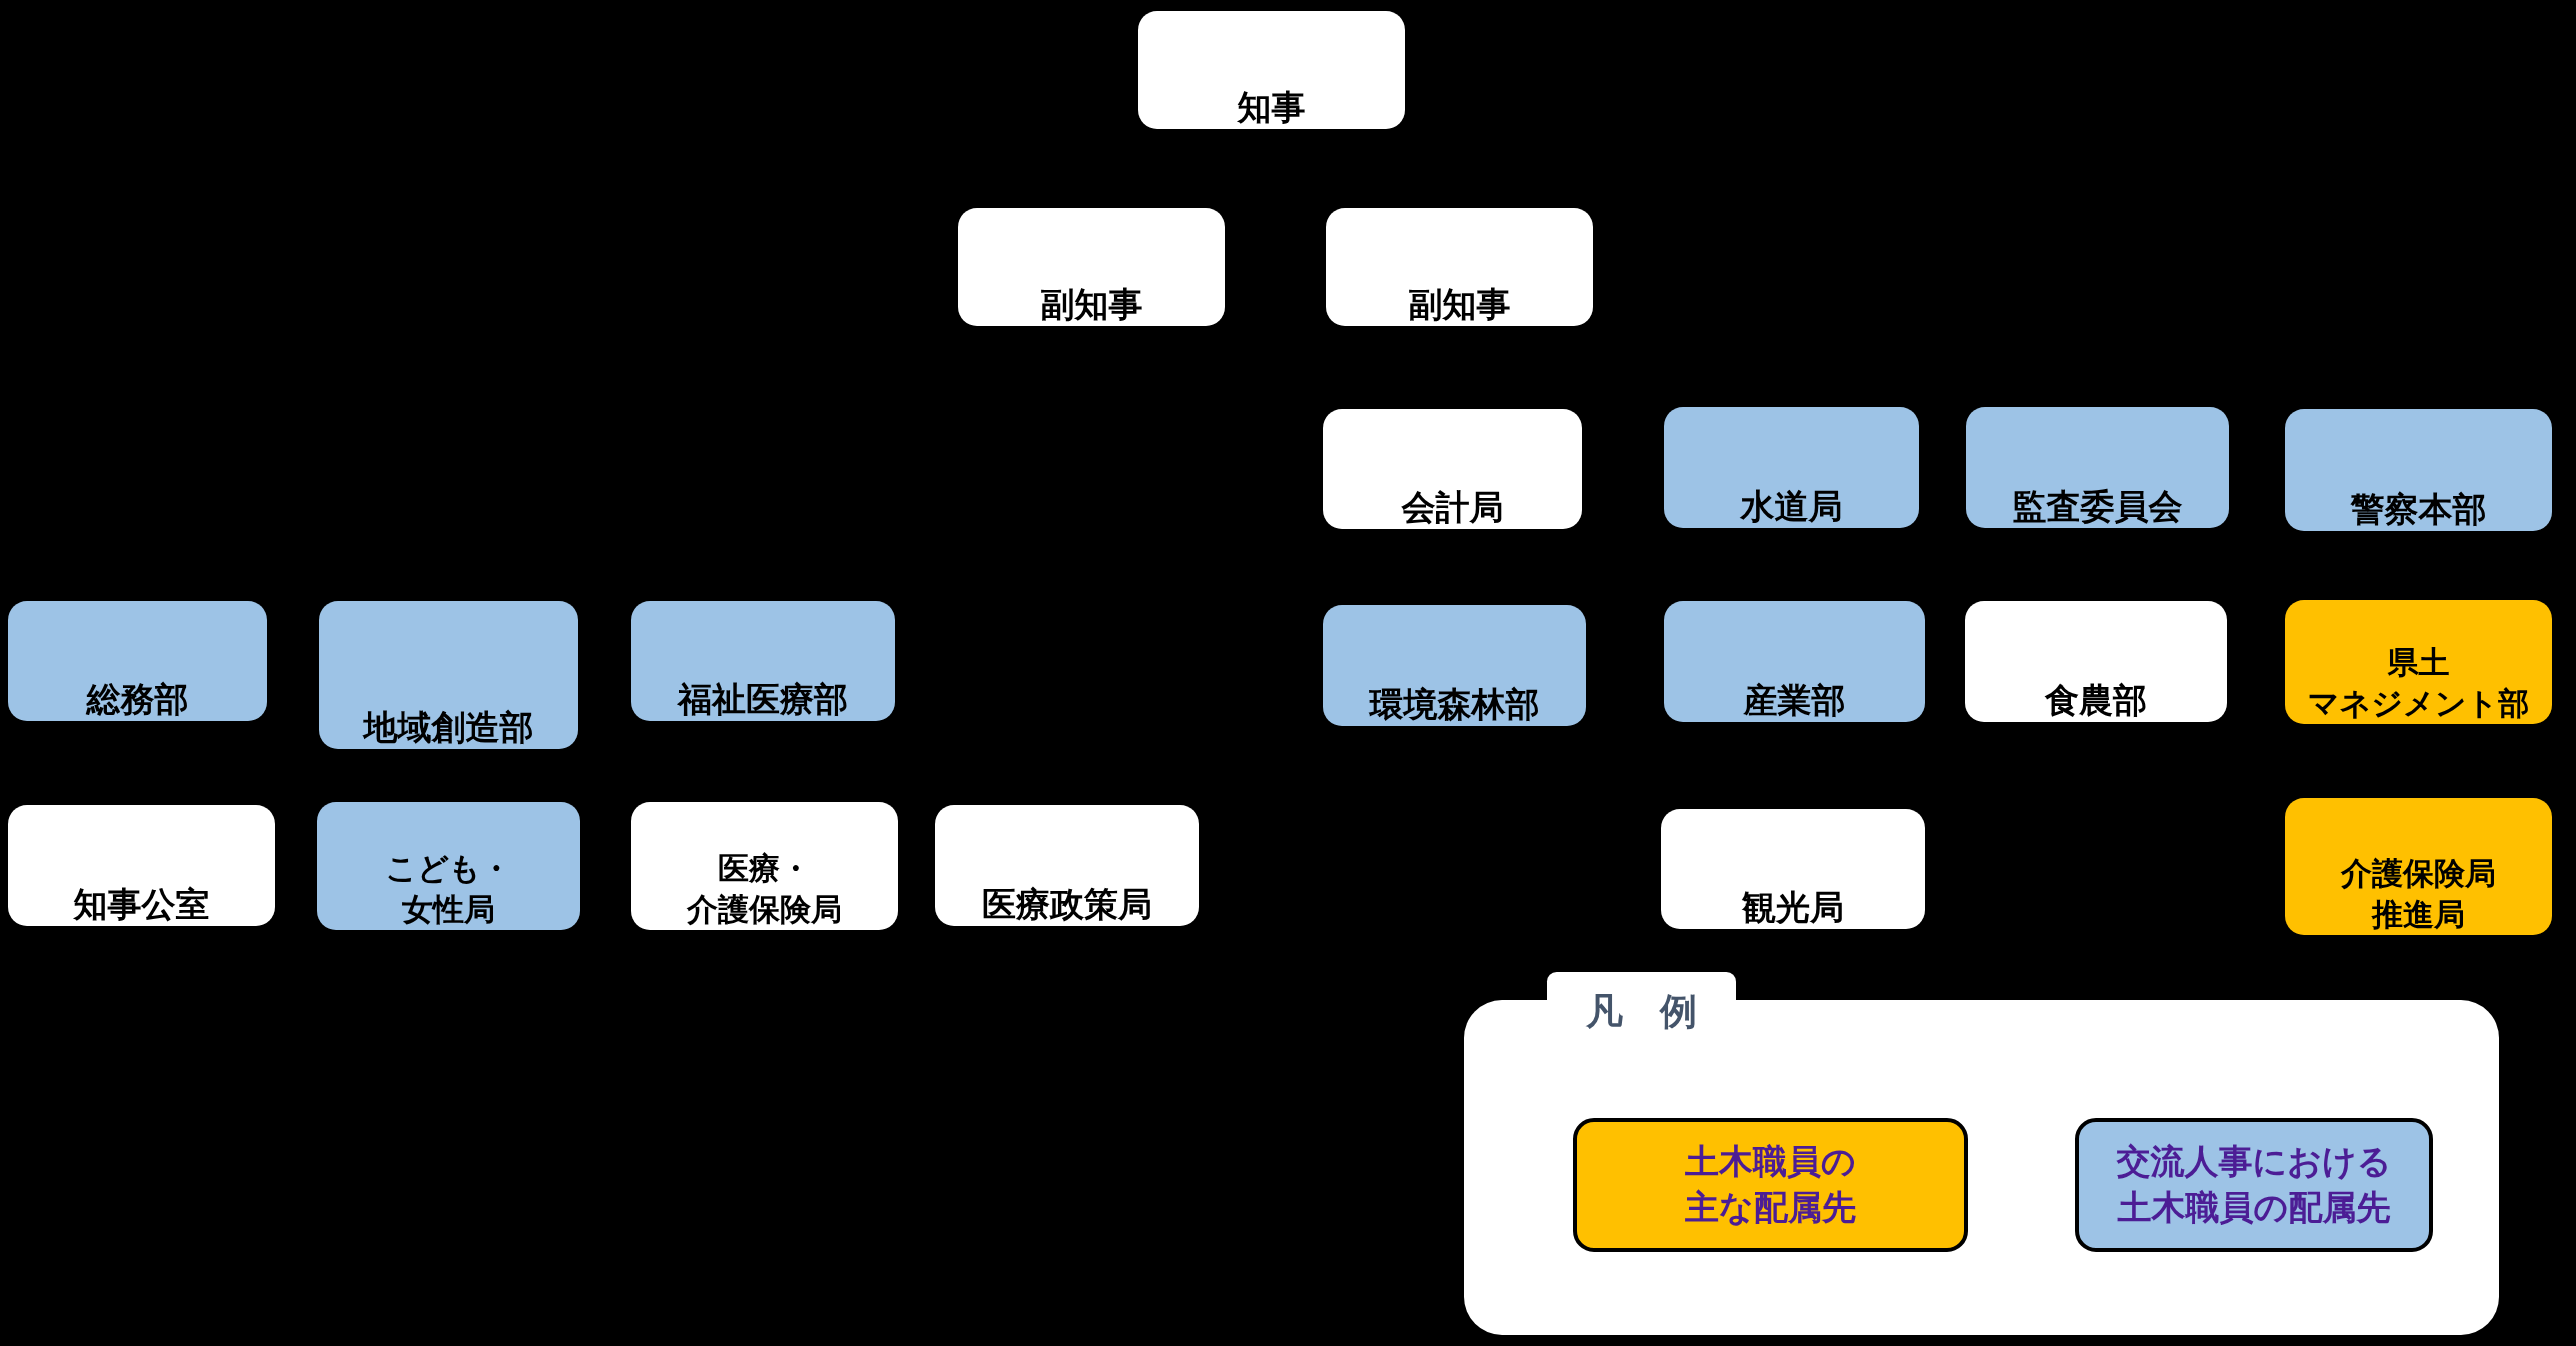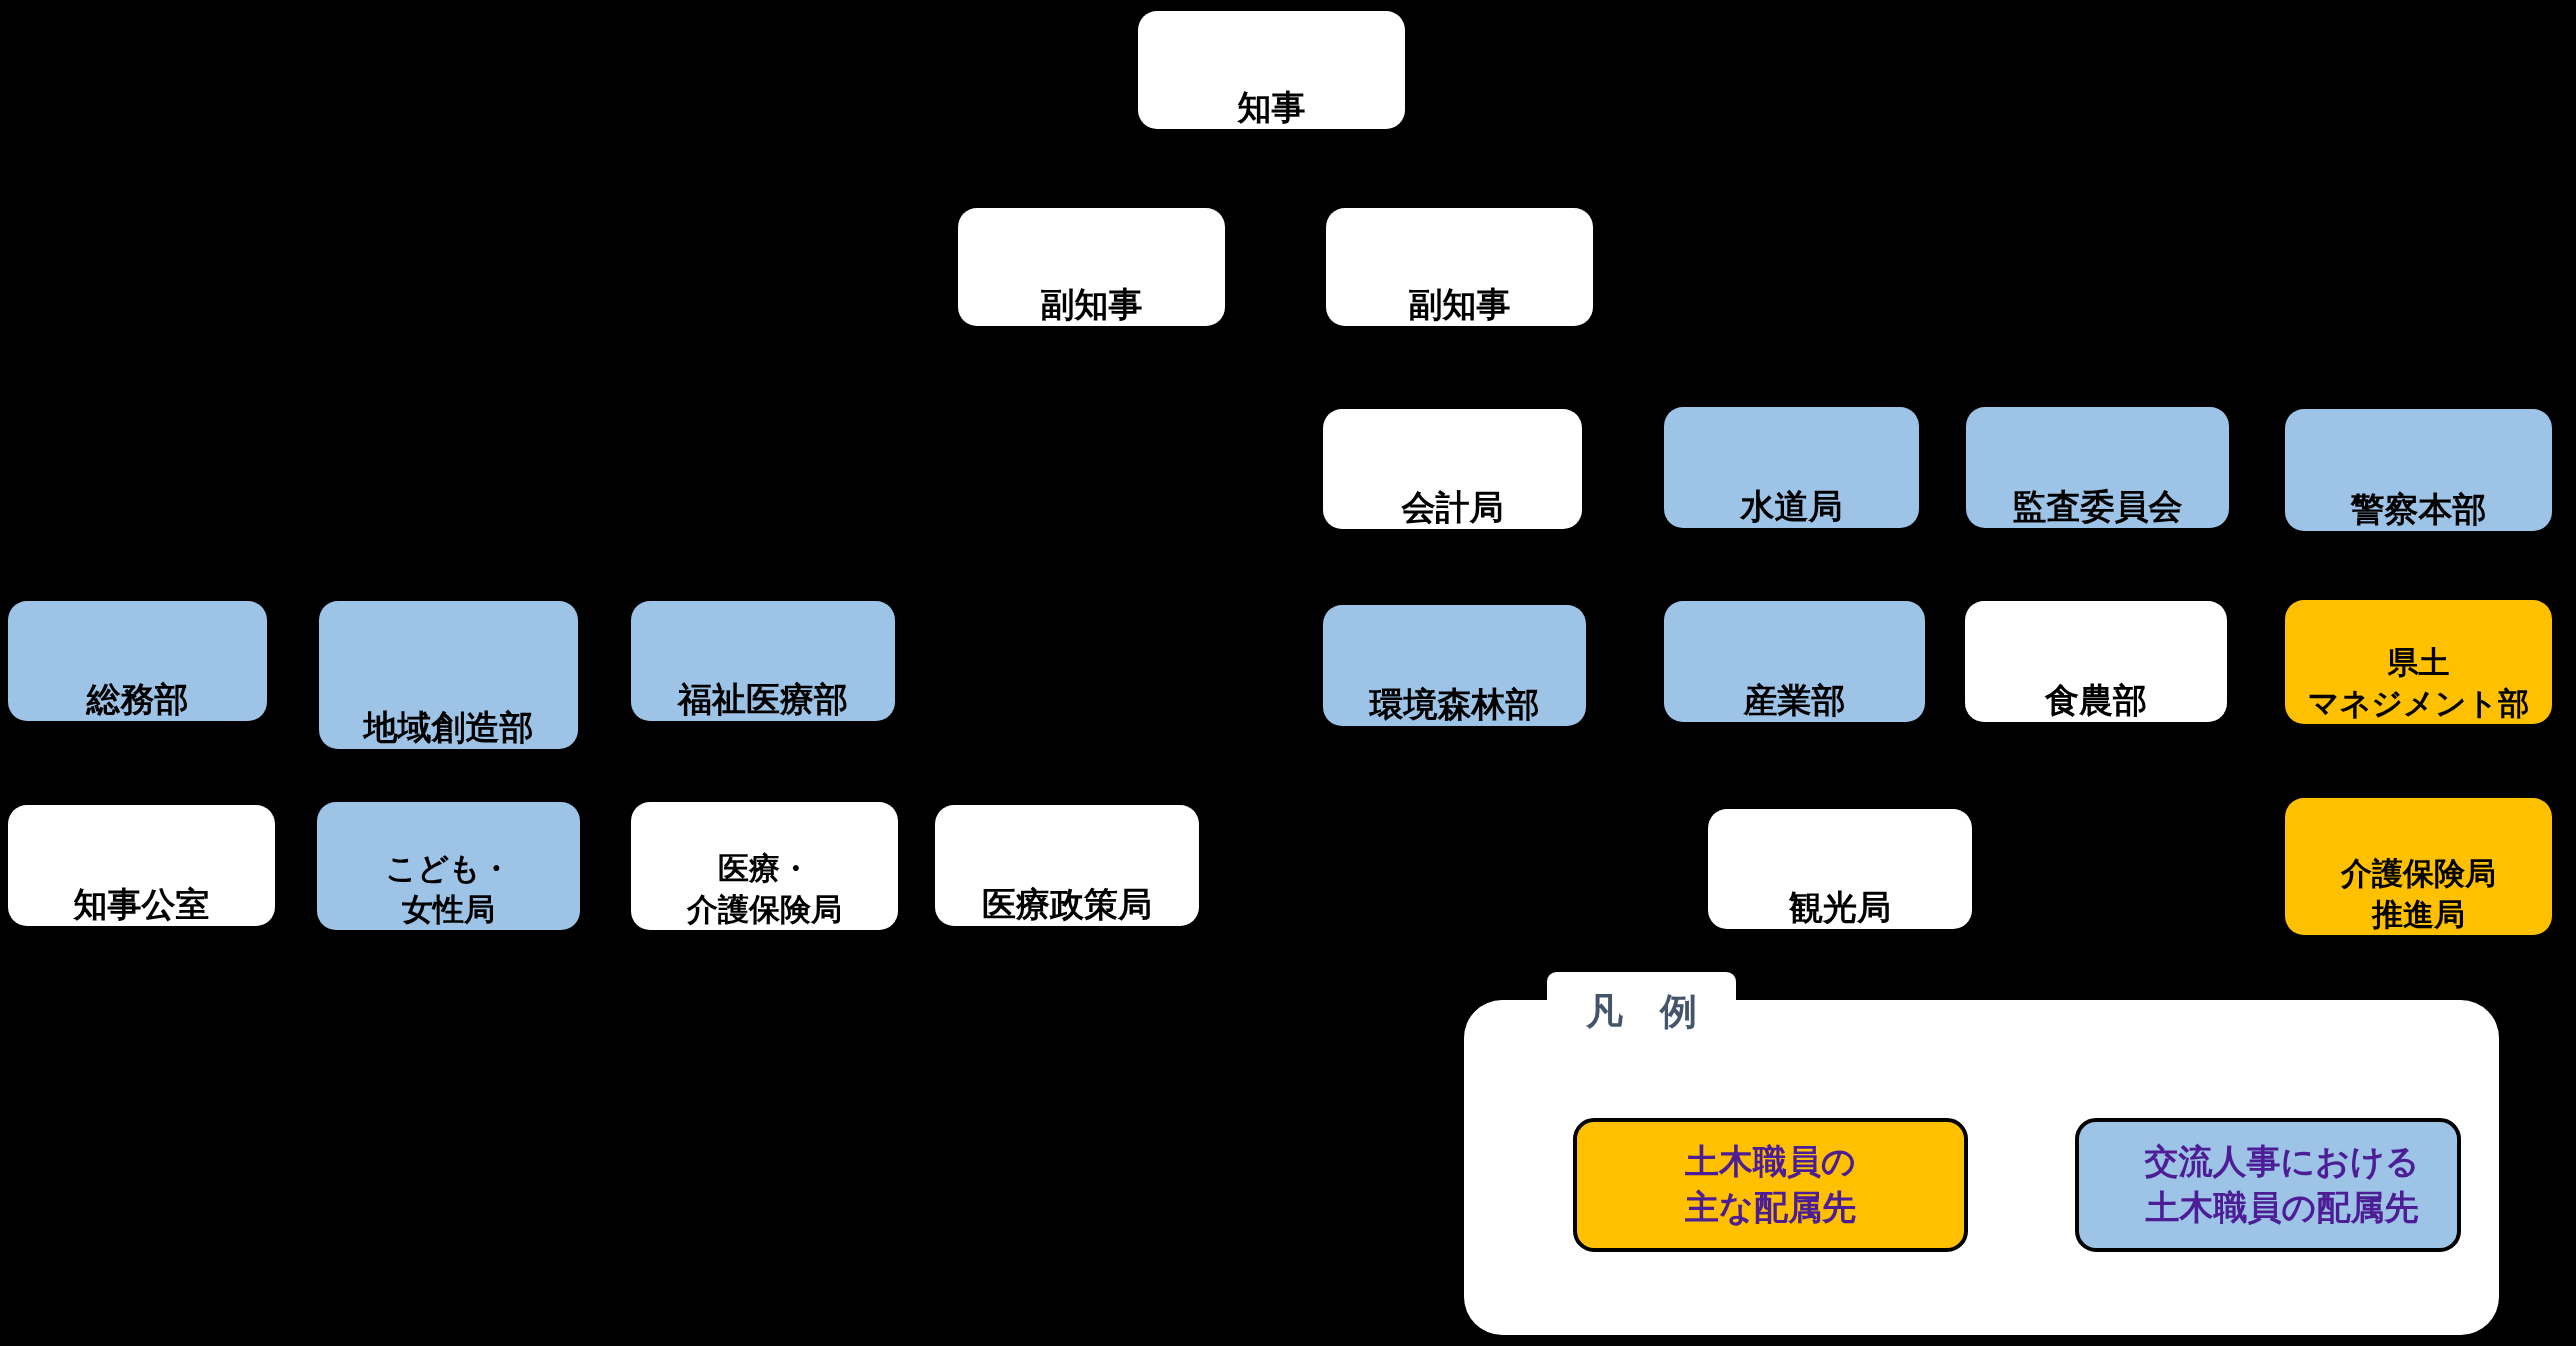--- a/index.html
+++ b/index.html
@@ -74,21 +74,20 @@
   }
   .legend-item-orange {
     left: 1573px; top: 1118px;
     width: 387px; height: 126px;
     background: #FFC000;
   }
   .legend-item-blue {
     left: 2075px; top: 1118px;
     width: 350px; height: 126px;
     background: #9DC3E6;
-    padding-left: 28px;
   }
 </style>
 </head>
 <body>
 
 <div id="stage">
 
   <div class="node white" style="left:1138px; top:11.2px; width:267px; height:118px;">
     <span class="line">知事</span>
   </div>
@@ -143,21 +142,21 @@
     <span class="line">こども・</span>
     <span class="line">女性局</span>
   </div>
   <div class="node white two-line" style="left:631px; top:802px; width:267px; height:128px;">
     <span class="line">医療・</span>
     <span class="line">介護保険局</span>
   </div>
   <div class="node white" style="left:935px; top:805px; width:264px; height:121px;">
     <span class="line">医療政策局</span>
   </div>
-  <div class="node white" style="left:1708px; top:809px; width:264px; height:120px;">
+  <div class="node white" style="left:1661px; top:809px; width:264px; height:120px;">
     <span class="line">観光局</span>
   </div>
   <div class="node orange two-line" style="left:2285px; top:798px; width:267px; height:137px;">
     <span class="line">介護保険局</span>
     <span class="line">推進局</span>
   </div>
 
   <div class="legend-outer"></div>
   <div class="legend-tab">
     <span>凡　例</span>

